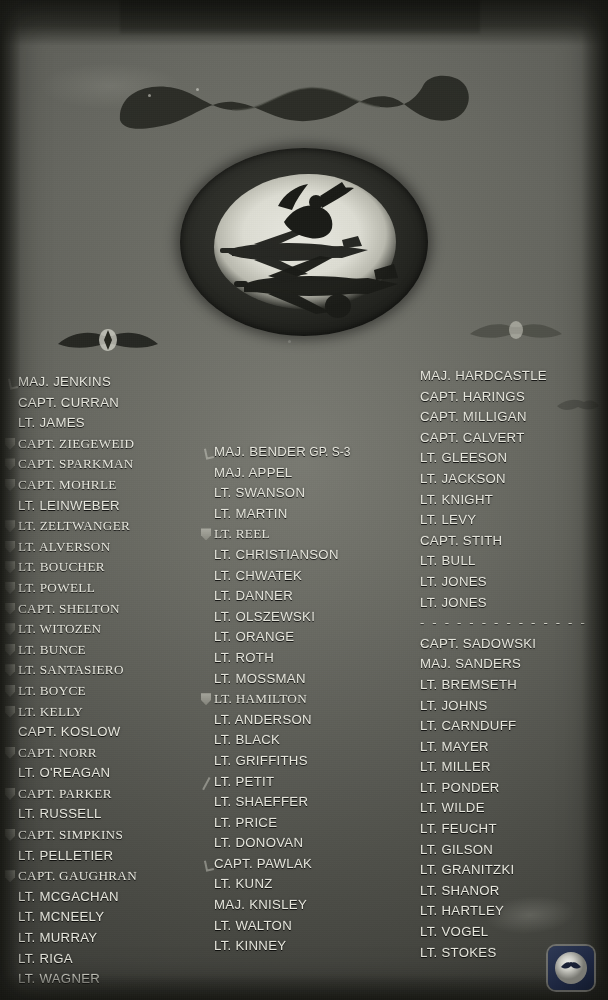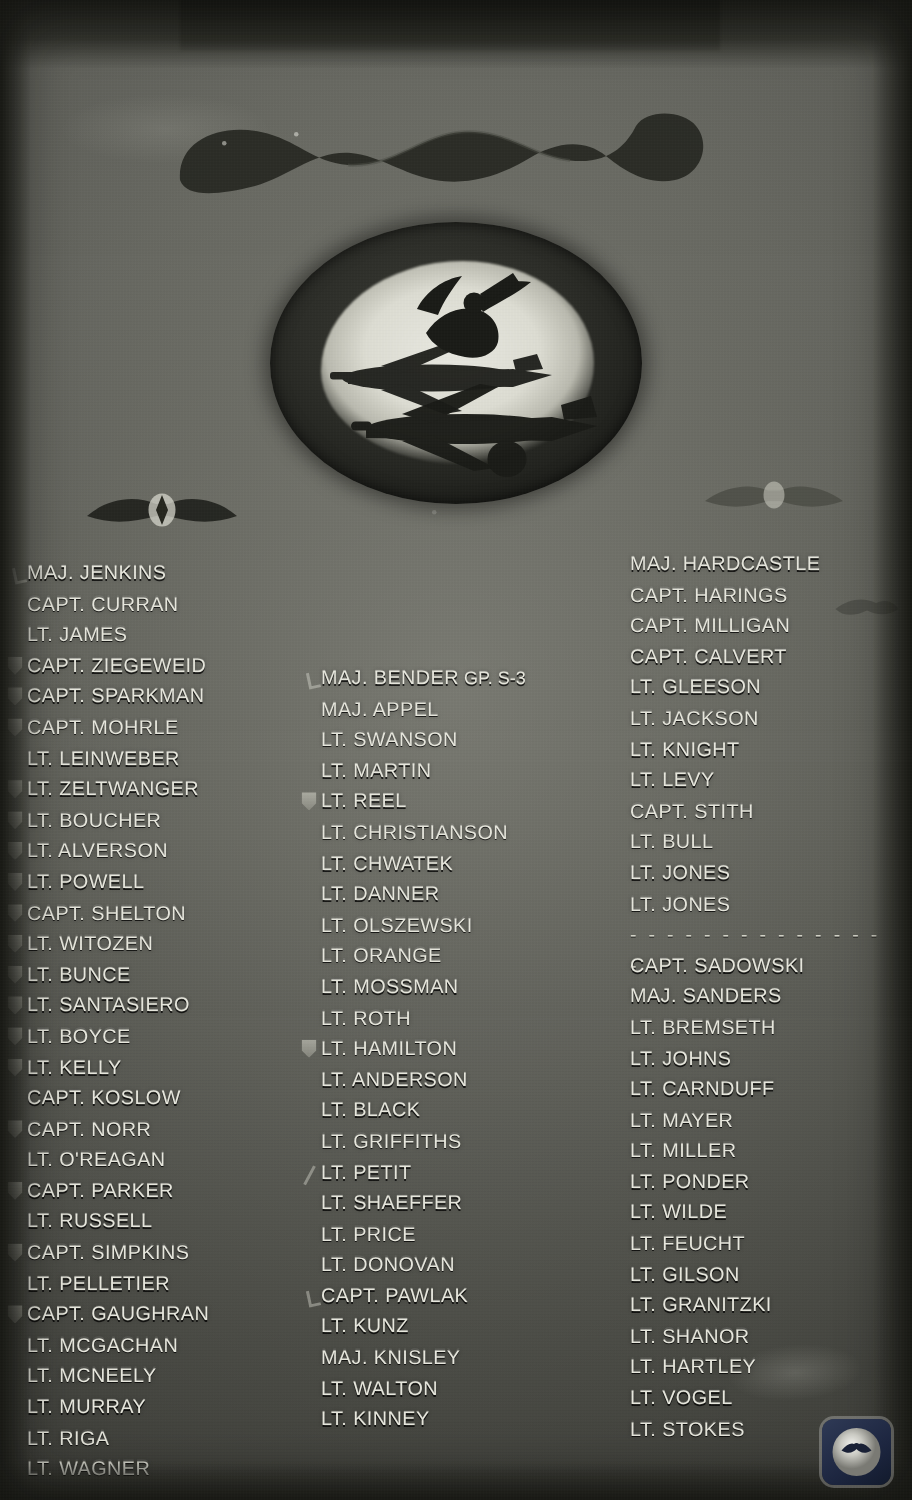--- a/index.html
+++ b/index.html
@@ -152,21 +152,21 @@
   }
   
   .badge {
     position: absolute;
     left: -13px; top: 4px;
     width: 10px; height: 12px;
     background: linear-gradient(180deg, #cfcfc4 0%, #9a9a90 100%);
     clip-path: polygon(0 0, 100% 0, 100% 58%, 50% 100%, 0 58%);
     opacity: .62;
   }
-  .nm.has-badge { padding-left: 0; }
+  .nm.has-badge { padding-left: 0; font-family: Liberation Serif, serif; }
   .nm .tick {
     position: absolute;
     left: -9px; top: 6px;
     width: 6px; height: 9px;
     border-left: 2px solid rgba(235,235,225,.55);
     border-bottom: 2px solid rgba(235,235,225,.55);
     transform: rotate(-12deg);
     opacity: .7;
   }
 
@@ -287,22 +287,22 @@
   <div class="names">
     <div class="col col-1">
         <div class="nm"><span class="tick"></span><span>MAJ. JENKINS</span></div>
         <div class="nm"><span>CAPT. CURRAN</span></div>
         <div class="nm"><span>LT. JAMES</span></div>
         <div class="nm has-badge"><span class="badge"></span><span>CAPT. ZIEGEWEID</span></div>
         <div class="nm has-badge"><span class="badge"></span><span>CAPT. SPARKMAN</span></div>
         <div class="nm has-badge"><span class="badge"></span><span>CAPT. MOHRLE</span></div>
         <div class="nm"><span>LT. LEINWEBER</span></div>
         <div class="nm has-badge"><span class="badge"></span><span>LT. ZELTWANGER</span></div>
+        <div class="nm has-badge"><span class="badge"></span><span>LT. ALVERSON</span></div>
         <div class="nm has-badge"><span class="badge"></span><span>LT. BOUCHER</span></div>
-        <div class="nm has-badge"><span class="badge"></span><span>LT. ALVERSON</span></div>
         <div class="nm has-badge"><span class="badge"></span><span>LT. POWELL</span></div>
         <div class="nm has-badge"><span class="badge"></span><span>CAPT. SHELTON</span></div>
         <div class="nm has-badge"><span class="badge"></span><span>LT. WITOZEN</span></div>
         <div class="nm has-badge"><span class="badge"></span><span>LT. BUNCE</span></div>
         <div class="nm has-badge"><span class="badge"></span><span>LT. SANTASIERO</span></div>
         <div class="nm has-badge"><span class="badge"></span><span>LT. BOYCE</span></div>
         <div class="nm has-badge"><span class="badge"></span><span>LT. KELLY</span></div>
         <div class="nm"><span>CAPT. KOSLOW</span></div>
         <div class="nm has-badge"><span class="badge"></span><span>CAPT. NORR</span></div>
         <div class="nm"><span>LT. O'REAGAN</span></div>
@@ -321,22 +321,22 @@
         <div class="nm"><span class="tick"></span><span>MAJ. BENDER</span><span class="sm"> GP. S-3</span></div>
         <div class="nm"><span>MAJ. APPEL</span></div>
         <div class="nm"><span>LT. SWANSON</span></div>
         <div class="nm"><span>LT. MARTIN</span></div>
         <div class="nm has-badge"><span class="badge"></span><span>LT. REEL</span></div>
         <div class="nm"><span>LT. CHRISTIANSON</span></div>
         <div class="nm"><span>LT. CHWATEK</span></div>
         <div class="nm"><span>LT. DANNER</span></div>
         <div class="nm"><span>LT. OLSZEWSKI</span></div>
         <div class="nm"><span>LT. ORANGE</span></div>
+        <div class="nm"><span>LT. ROTH</span></div>
         <div class="nm"><span>LT. MOSSMAN</span></div>
-        <div class="nm"><span>LT. ROTH</span></div>
         <div class="nm has-badge"><span class="badge"></span><span>LT. HAMILTON</span></div>
         <div class="nm"><span>LT. ANDERSON</span></div>
         <div class="nm"><span>LT. BLACK</span></div>
         <div class="nm"><span>LT. GRIFFITHS</span></div>
         <div class="nm"><span class="tick" style="transform: rotate(28deg); border-bottom: none; height: 14px;"></span><span>LT. PETIT</span></div>
         <div class="nm"><span>LT. SHAEFFER</span></div>
         <div class="nm"><span>LT. PRICE</span></div>
         <div class="nm"><span>LT. DONOVAN</span></div>
         <div class="nm"><span class="tick"></span><span>CAPT. PAWLAK</span></div>
         <div class="nm"><span>LT. KUNZ</span></div>

